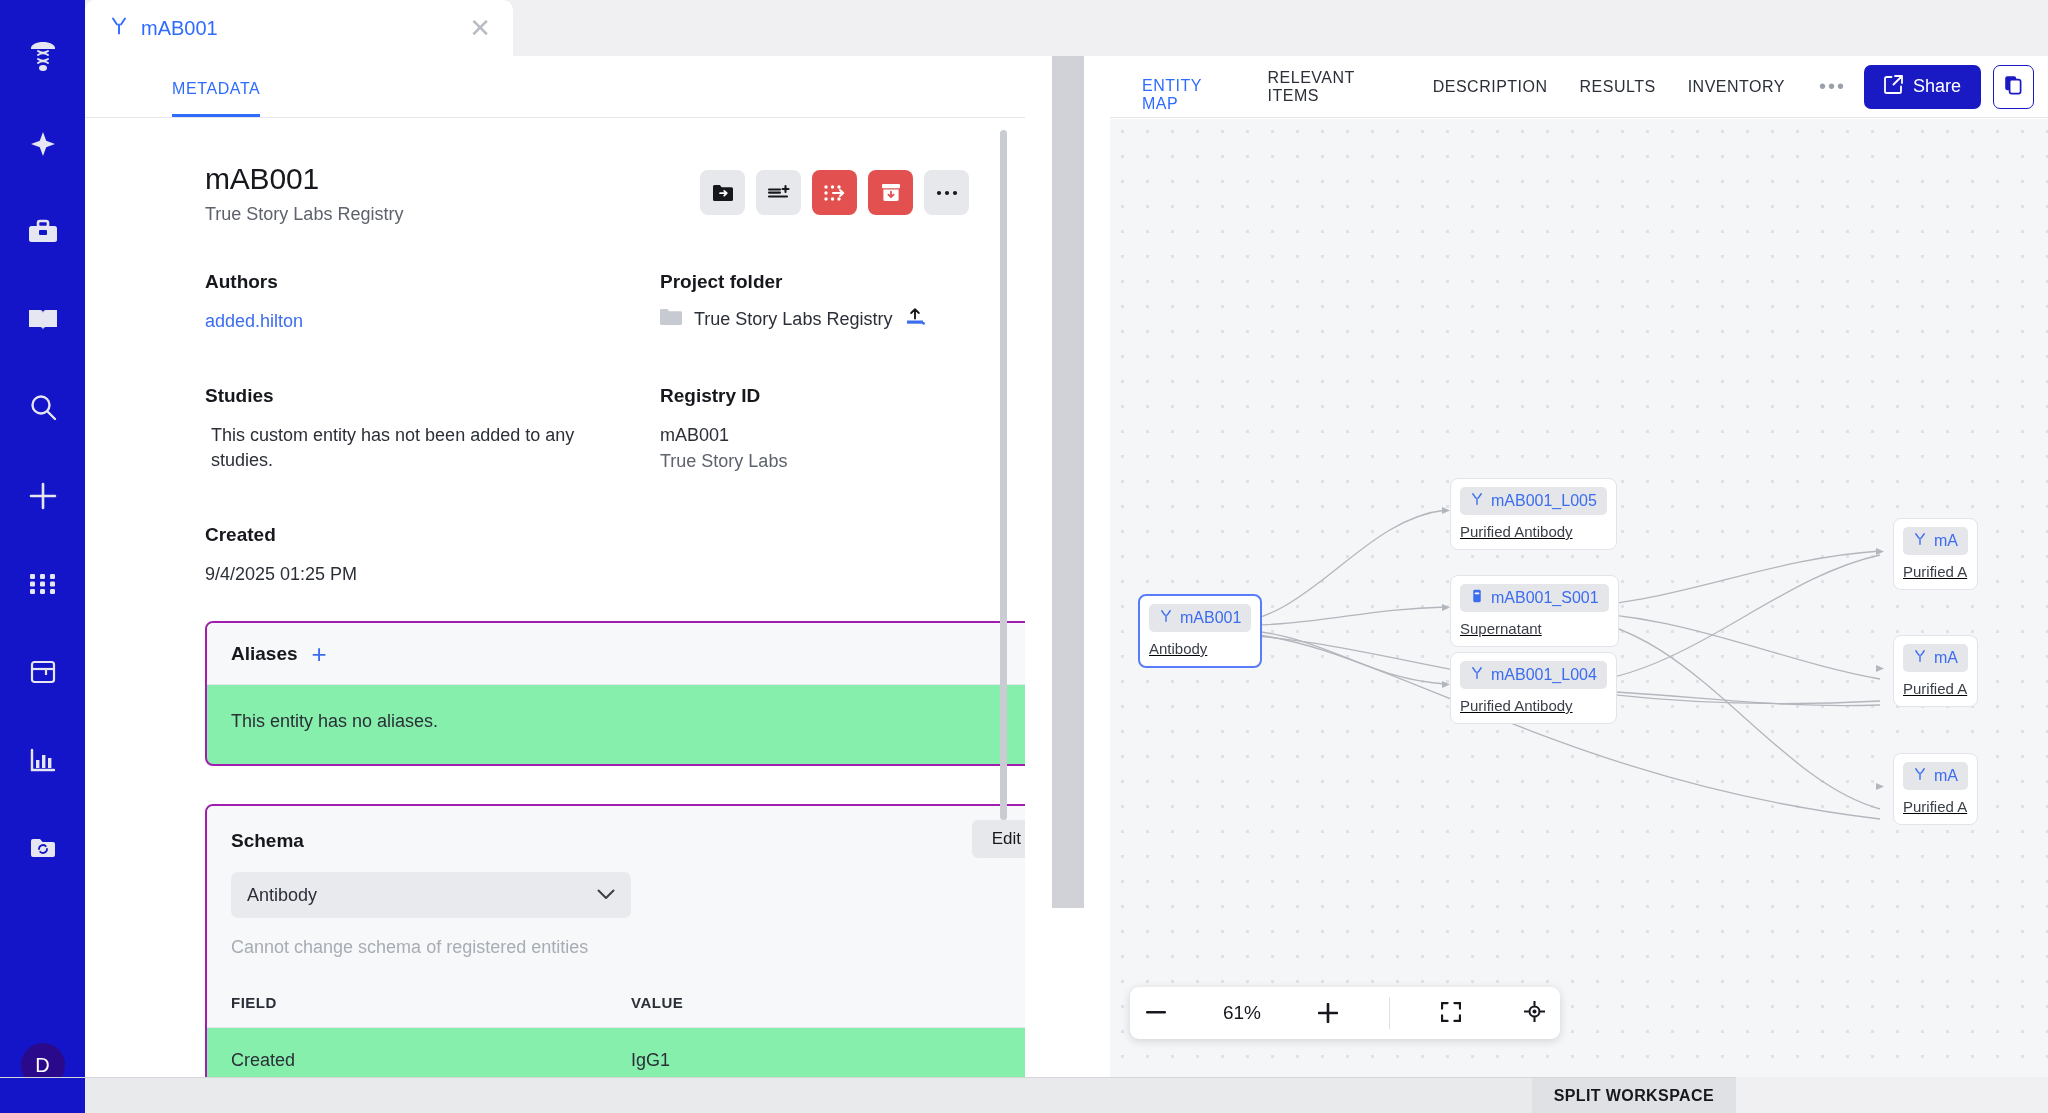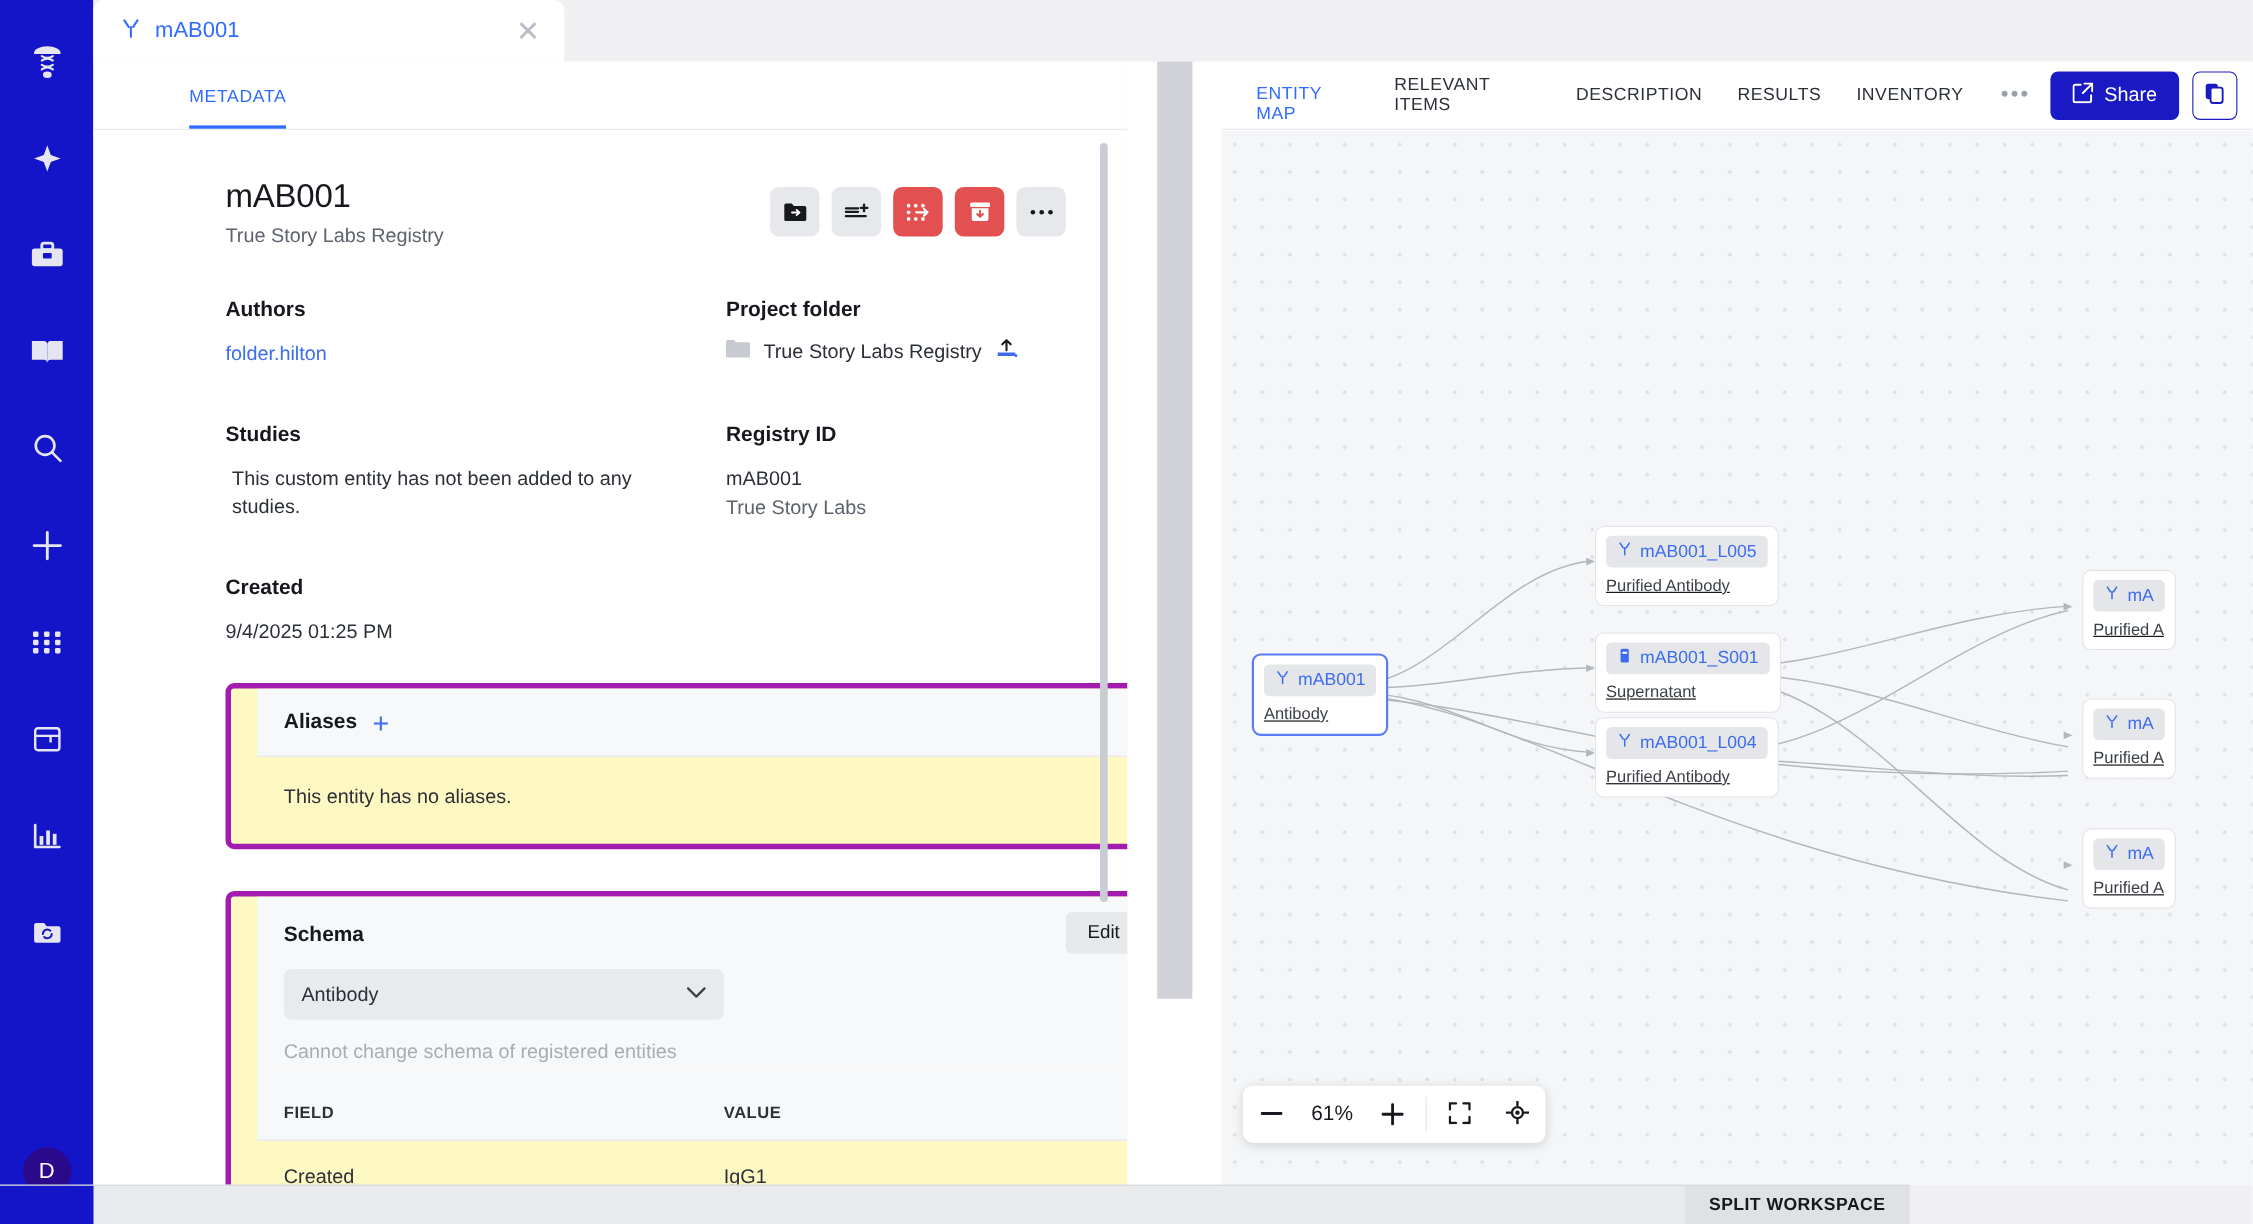--- a/index.html
+++ b/index.html
@@ -97,22 +97,22 @@
   .fld-val.link { color: #3c6cf0; cursor: pointer; }
   .fld-val.indent { padding-left: 6px; max-width: 400px; }
   .fld-sub { font-size: 18px; color: #5d626c; margin-top: 3px; }
   .blk { margin-top: 50px; }
 
   .folderline { display: flex; align-items: center; gap: 12px; margin-top: 14px; }
   .folderline .fname { font-size: 18px; color: #2b2f37; }
 
   
   .card {
-    margin-top: 34px; border: 5px solid #a21caf; border-radius: 8px; overflow: hidden;
-    background: #fef9c3; width: 860px; padding-left: 24px;
+    margin-top: 34px; border: 2px solid #a21caf; border-radius: 8px; overflow: hidden;
+    background: #86efac; width: 860px;
   }
   .card-head {
     background: #f7f8fa; border-bottom: 1px solid #e4e6ea;
     height: 62px; display: flex; align-items: center; padding: 0 24px; gap: 14px;
   }
   .card-head .ch-title { font-size: 19px; font-weight: bold; color: #16181d; }
   .plus { color: #3c6cf0; font-size: 26px; line-height: 1; cursor: pointer; font-weight: 300;}
   .card-body { padding: 26px 24px 32px 24px; }
   .card-body .empty { font-size: 18px; color: #2b2f37; }
 
@@ -215,21 +215,21 @@
   .node .chip .nm { font-size: 16px; color: #3c6cf0; white-space: nowrap; }
   .node .type { font-size: 15px; color: #3a3f48; margin-top: 8px; white-space: nowrap; }
 
   .edges { position: absolute; left: 0; top: 0; width: 938px; height: 958px; }
 
   
   .zoomctl {
     position: absolute; left: 20px; bottom: 38px;
     background: #ffffff; border-radius: 9px;
     box-shadow: 0 2px 10px rgba(0,0,0,.14);
-    display: flex; align-items: center; height: 52px;
+    display: flex; align-items: center; height: 52px; gap: 31px;
   }
   .zc-btn {
     width: 52px; height: 52px; display: flex; align-items: center; justify-content: center;
     cursor: pointer; background: none; border: none;
   }
   .zc-val { font-size: 19px; color: #16181d; padding: 0 2px; min-width: 58px; text-align: center; }
   .zc-sep { width: 1px; height: 32px; background: #dfe1e6; margin: 0 4px; }
 
   
   .bottombar {
@@ -429,21 +429,21 @@
                     </g>
                   </svg>
               </span>
             </button>
           </div>
         </div>
 
         <div class="grid2">
           <div class="col-l">
             <div class="fld-label">Authors</div>
-            <div class="fld-val link">folder.hilton</div>
+            <div class="fld-val link">added.hilton</div>
           </div>
           <div class="col-r">
             <div class="fld-label">Project folder</div>
             <div class="folderline">
               <span>
                 <svg width="22" height="18" viewBox="0 0 22 18">
                     <path d="M0 2.4A1.4 1.4 0 011.4 1h6l1.8 2.2h11.4A1.4 1.4 0 0122 4.6v11A1.4 1.4 0 0120.6 17H1.4A1.4 1.4 0 010 15.6V2.4z" fill="#c7cad0"></path>
                   </svg>
               </span>
               <span class="fname">True Story Labs Registry</span>

